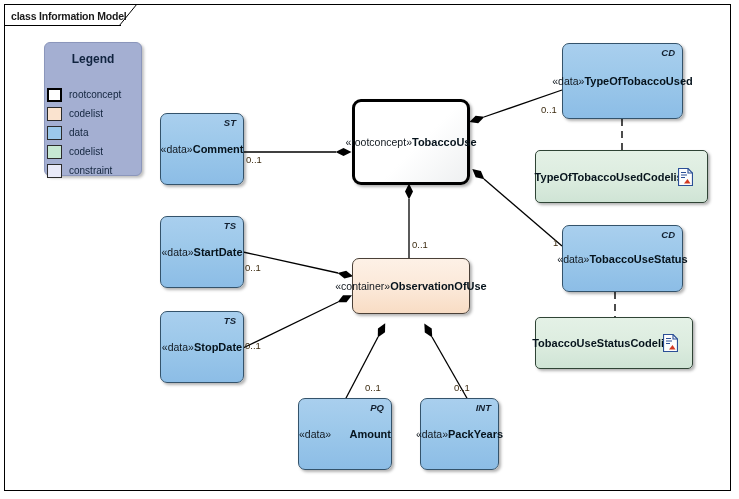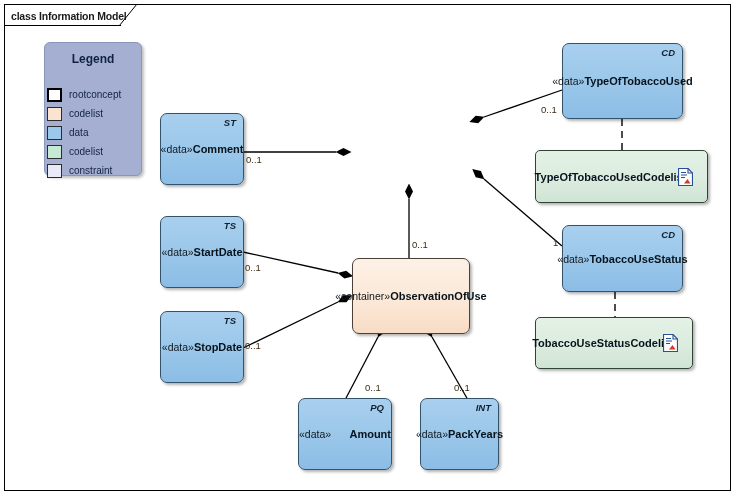--- a/index.html
+++ b/index.html
@@ -280,40 +280,44 @@
     <div class="legend-row">
       <span class="legend-swatch sw-codelist"></span>
       <span class="legend-label">codelist</span>
     </div>
     <div class="legend-row">
       <span class="legend-swatch sw-constraint"></span>
       <span class="legend-label">constraint</span>
     </div>
   </div>
 
+  <div class="node rootconcept" style="left:352px; top:99px; width:118px; height:86px;">
+    <div class="stereo">«rootconcept»</div>
+    <div class="nname">TobaccoUse</div>
+  </div>
 
   <div class="node data" style="left:160px; top:113px; width:84px; height:72px;text-align:right;">
     <div class="typetag">ST</div>
     <div class="stereo">«data»</div>
     <div class="nname">Comment</div>
   </div>
 
   <div class="node data" style="left:160px; top:216px; width:84px; height:72px;">
     <div class="typetag">TS</div>
     <div class="stereo">«data»</div>
     <div class="nname">StartDate</div>
   </div>
 
   <div class="node data" style="left:160px; top:311px; width:84px; height:72px;">
     <div class="typetag">TS</div>
     <div class="stereo">«data»</div>
     <div class="nname">StopDate</div>
   </div>
 
-  <div class="node container" style="left:352px; top:258px; width:118px; height:76px;">
+  <div class="node container" style="left:352px; top:258px; width:118px; height:56px;">
     <div class="stereo">«container»</div>
     <div class="nname">ObservationOfUse</div>
   </div>
 
   <div class="node data" style="left:298px; top:398px; width:94px; height:72px;justify-content:space-between;">
     <div class="typetag">PQ</div>
     <div class="stereo">«data»</div>
     <div class="nname">Amount</div>
   </div>
 

